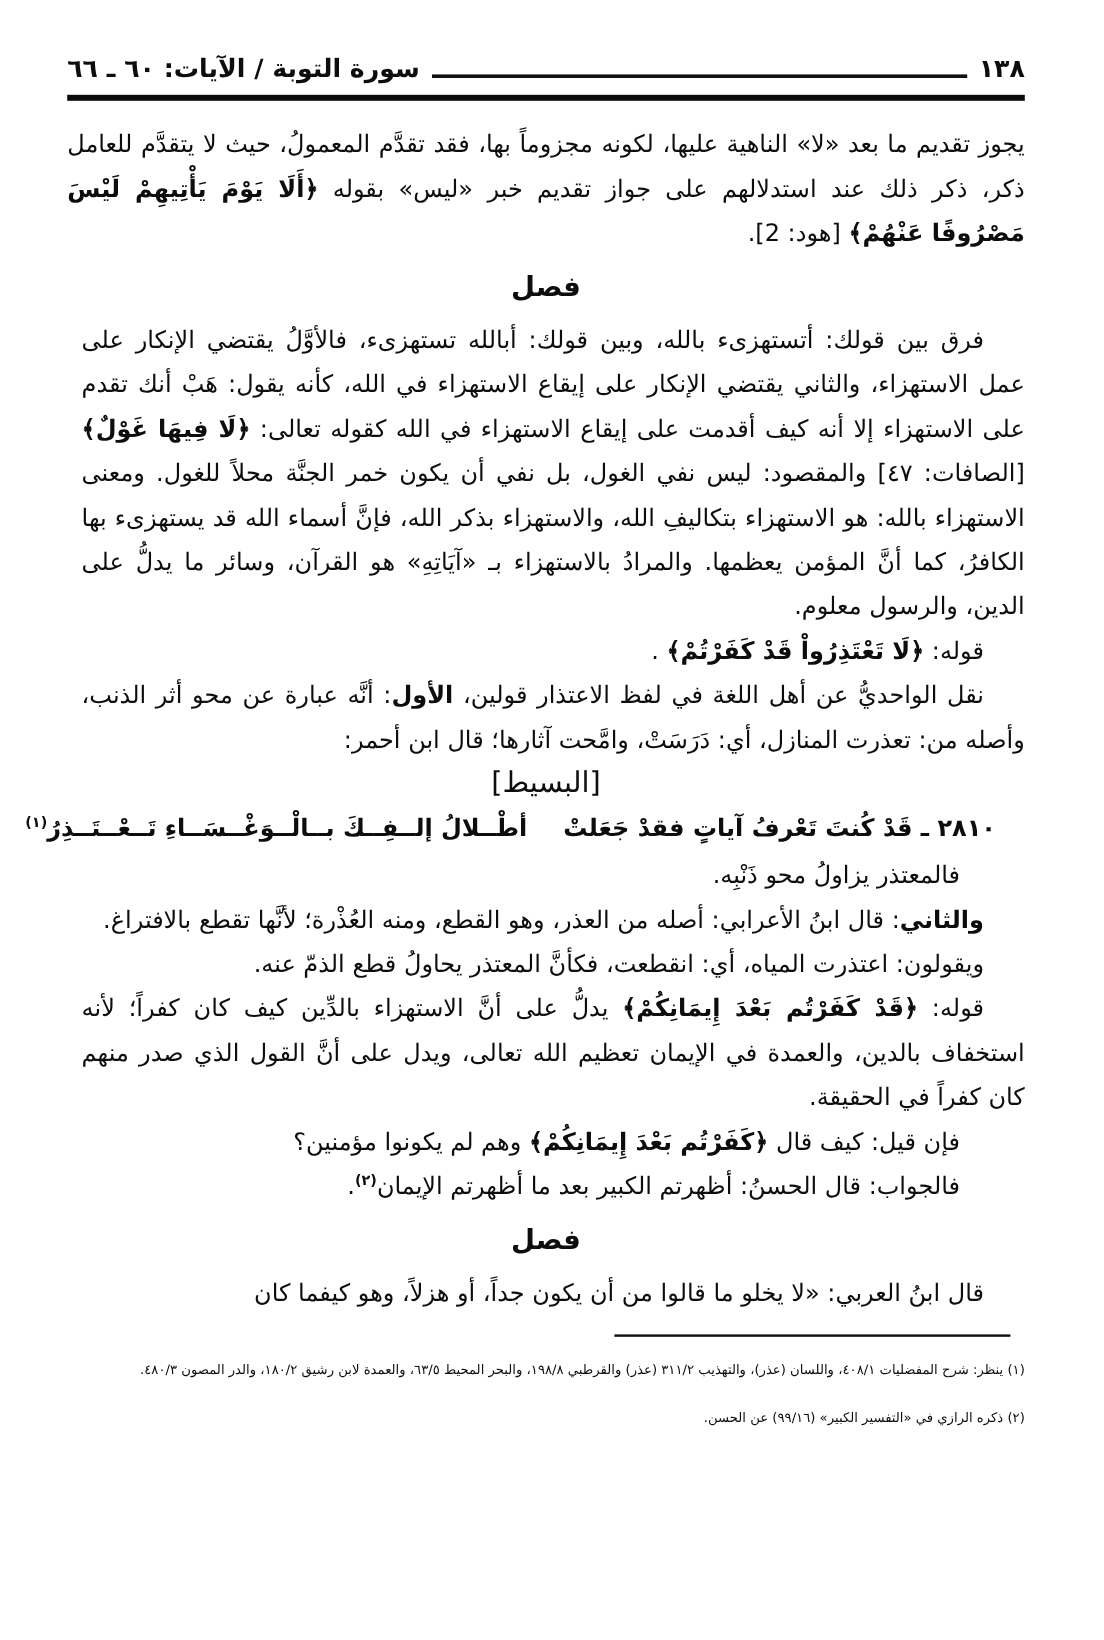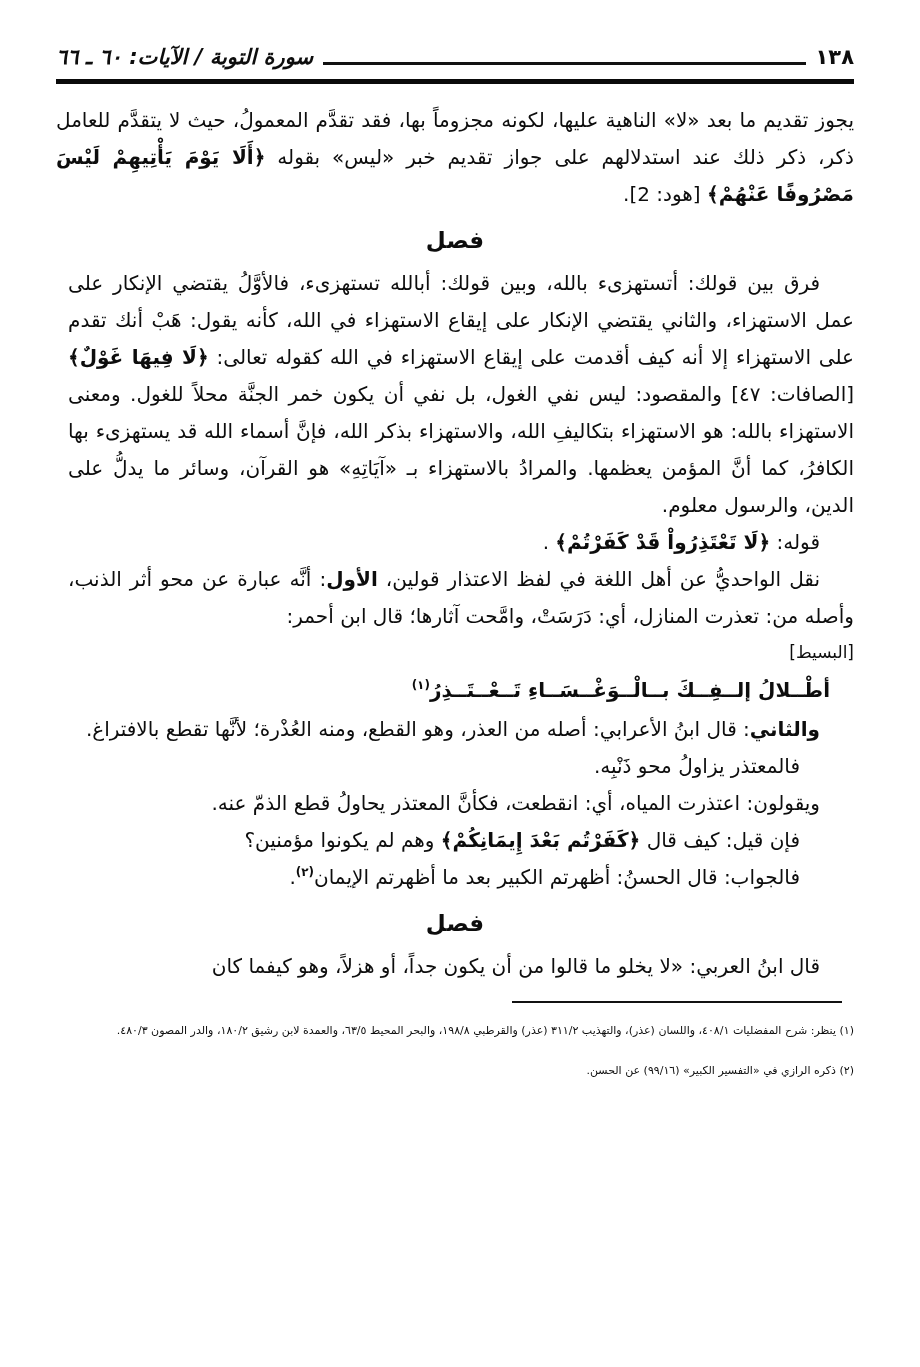--- a/index.html
+++ b/index.html
@@ -23,21 +23,21 @@
     font-size: 21px;
     line-height: 26px;
   }
   .page-number { letter-spacing: 1px; }
   .header-fill {
     flex: 1 1 auto;
     border-bottom: 3px solid #111;
     margin: 0 10px 5px 10px;
     height: 1px;
   }
-  .section-title { white-space: nowrap; font-style: italic; }
+  .section-title { white-space: nowrap; }
   .thick-rule {
     border: none;
     border-top: 5px solid #0a0a0a;
     margin: 9px 0 0 0;
   }
   
   .content { margin-top: 18px; }
   .para {
     margin: 0;
     font-size: 20px;
@@ -51,23 +51,23 @@
     text-align: center;
     font-weight: bold;
     font-size: 23px;
     line-height: 34px;
     margin: 10px 0 8px 0;
   }
   .quran { font-weight: 700; }
   .b { font-weight: 700; }
   .meter-line {
     margin: 0;
-    font-size: 17px;
+    font-size: 24px;
     line-height: 34px;
-    text-align: right;
+    text-align: center;
   }
   .poem-row {
     display: flex;
     justify-content: space-between;
     align-items: baseline;
     font-weight: 700;
     font-size: 20px;
     line-height: 40px;
     padding: 1px 24px 1px 2px;
     white-space: nowrap;
@@ -116,29 +116,31 @@
 
     <p class="para indent"><span>فرق بين قولك: أتستهزىء بالله، وبين قولك: أبالله تستهزىء، فالأوَّلُ يقتضي الإنكار على عمل الاستهزاء، والثاني يقتضي الإنكار على إيقاع الاستهزاء في الله، كأنه يقول: هَبْ أنك تقدم على الاستهزاء إلا أنه كيف أقدمت على إيقاع الاستهزاء في الله كقوله تعالى: </span><span class="quran">﴿لَا فِيهَا غَوْلٌ﴾</span><span> [الصافات: ٤٧] والمقصود: ليس نفي الغول، بل نفي أن يكون خمر الجنَّة محلاً للغول. ومعنى الاستهزاء بالله: هو الاستهزاء بتكاليفِ الله، والاستهزاء بذكر الله، فإنَّ أسماء الله قد يستهزىء بها الكافرُ، كما أنَّ المؤمن يعظمها. والمرادُ بالاستهزاء بـ «آيَاتِهِ» هو القرآن، وسائر ما يدلُّ على الدين، والرسول معلوم.</span></p>
 
     <p class="para indent"><span>قوله: </span><span class="quran">﴿لَا تَعْتَذِرُواْ قَدْ كَفَرْتُمْ﴾</span><span> .</span></p>
 
     <p class="para indent"><span>نقل الواحديُّ عن أهل اللغة في لفظ الاعتذار قولين، </span><span class="b">الأول</span><span>: أنَّه عبارة عن محو أثر الذنب، وأصله من: تعذرت المنازل، أي: دَرَسَتْ، وامَّحت آثارها؛ قال ابن أحمر:</span></p>
 
     <p class="meter-line">[البسيط]</p>
 
     <div class="poem-row">
+      <span class="poem-right"><span>٢٨١٠ ـ</span> <span>قَدْ كُنتَ تَعْرفُ آياتٍ فقدْ جَعَلتْ</span></span>
       <span class="poem-left"><span>أطْــلالُ إلــفِــكَ بــالْــوَغْــسَــاءِ تَــعْــتَــذِرُ</span><sup class="fn-ref">(١)</sup></span>
     </div>
 
+    <p class="para indent-lg">فالمعتذر يزاولُ محو ذَنْبِه.</p>
+
     <p class="para indent"><span class="b">والثاني</span><span>: قال ابنُ الأعرابي: أصله من العذر، وهو القطع، ومنه العُذْرة؛ لأنَّها تقطع بالافتراغ.</span></p>
-
-    <p class="para indent-lg">فالمعتذر يزاولُ محو ذَنْبِه.</p>
 
     <p class="para indent">ويقولون: اعتذرت المياه، أي: انقطعت، فكأنَّ المعتذر يحاولُ قطع الذمّ عنه.</p>
 
+    <p class="para indent"><span>قوله: </span><span class="quran">﴿قَدْ كَفَرْتُم بَعْدَ إِيمَانِكُمْ﴾</span><span> يدلُّ على أنَّ الاستهزاء بالدِّين كيف كان كفراً؛ لأنه استخفاف بالدين، والعمدة في الإيمان تعظيم الله تعالى، ويدل على أنَّ القول الذي صدر منهم كان كفراً في الحقيقة.</span></p>
 
     <p class="para indent-lg"><span>فإن قيل: كيف قال </span><span class="quran">﴿كَفَرْتُم بَعْدَ إِيمَانِكُمْ﴾</span><span> وهم لم يكونوا مؤمنين؟</span></p>
 
     <p class="para indent-lg"><span>فالجواب: قال الحسنُ: أظهرتم الكبير بعد ما أظهرتم الإيمان</span><sup class="fn-ref">(٢)</sup><span>.</span></p>
 
     <div class="fasl">فصل</div>
 
     <p class="para indent">قال ابنُ العربي: «لا يخلو ما قالوا من أن يكون جداً، أو هزلاً، وهو كيفما كان</p>
 
   </div>

